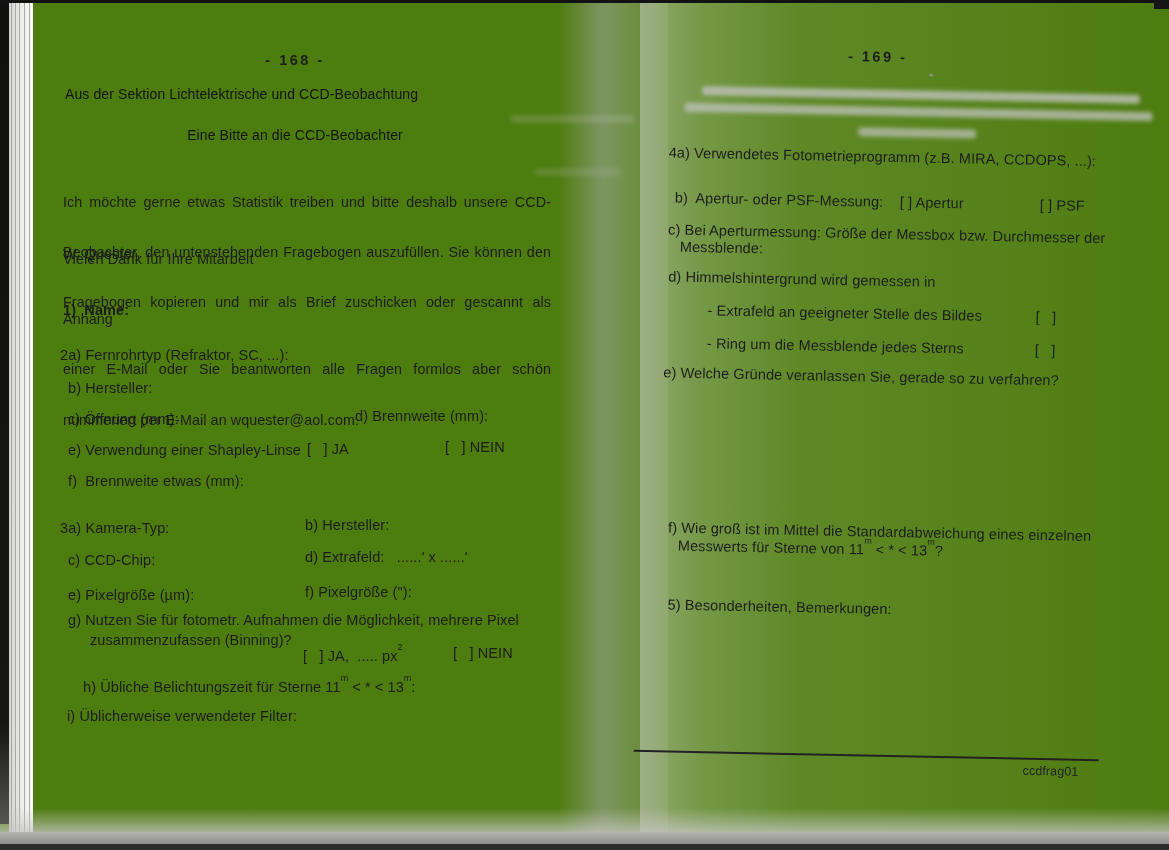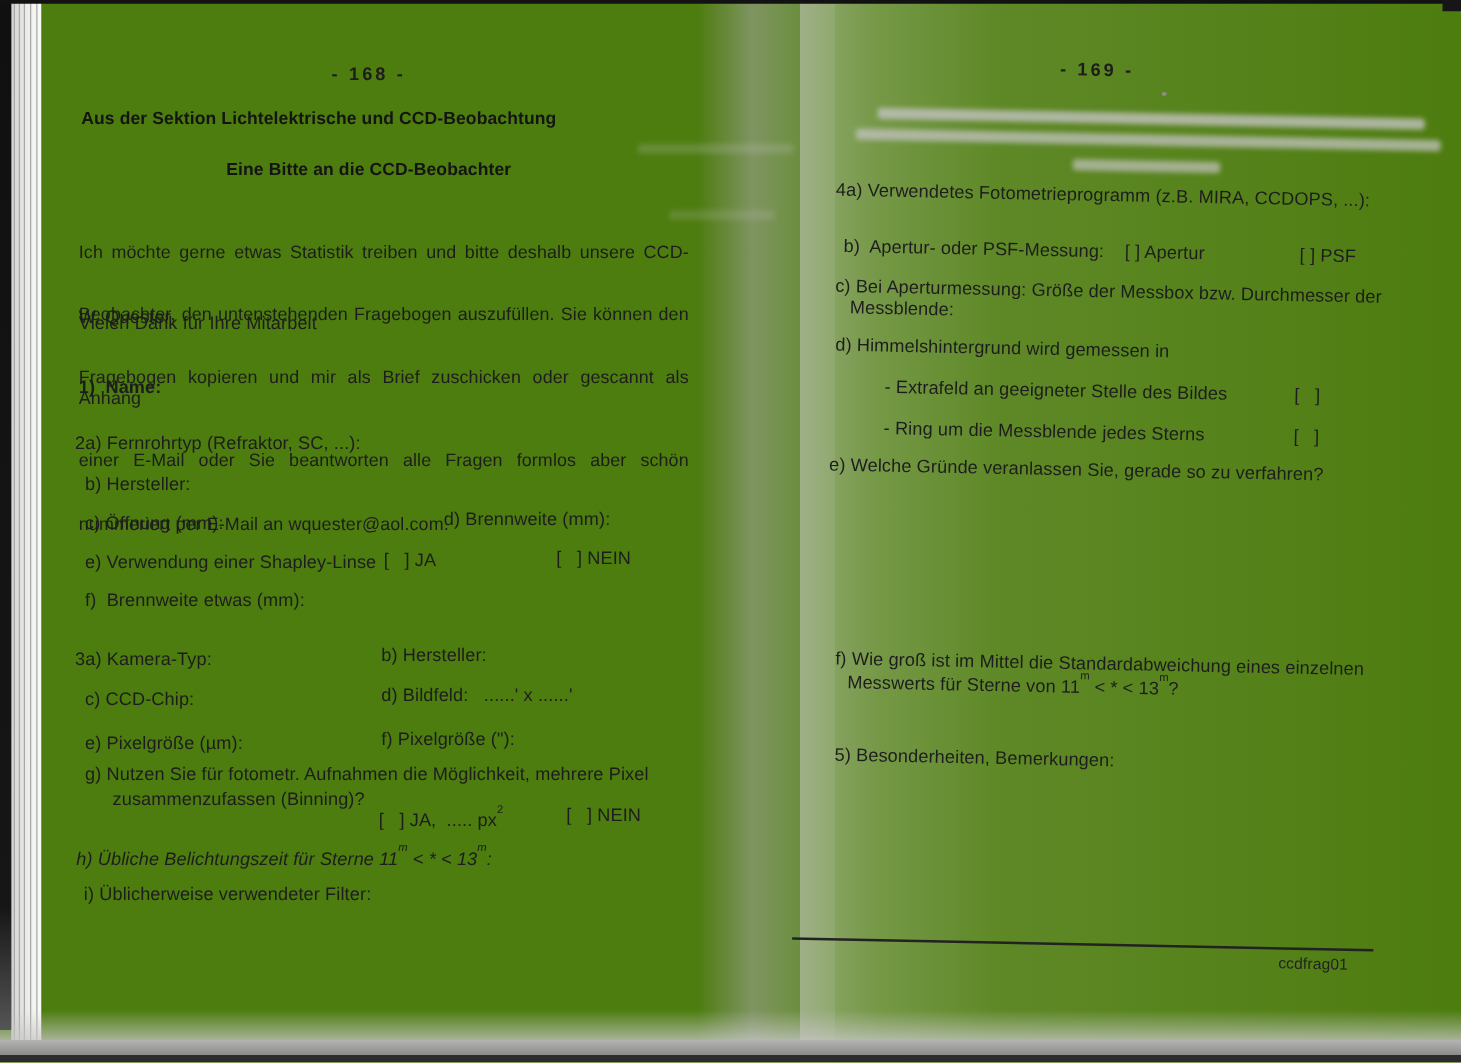--- a/index.html
+++ b/index.html
@@ -27,21 +27,21 @@
   .band-mid    { position:absolute; left:0; top:832px; width:1169px; height:12px;
                  background:linear-gradient(180deg,#b4b4b2 0%,#8c8c8a 100%); }
   .band-dark   { position:absolute; left:0; top:844px; width:1169px; height:6px; background:#2c2c2c; }
   .ghost { position:absolute; background:#c3c3c1; filter:blur(2px); border-radius:3px; }
   .speck { position:absolute; width:4px; height:3px; background:#8e8e8c; border-radius:50%; }
   
   .page-content { position:absolute; }
   .rot { transform:rotate(1.15deg); transform-origin:0 0; }
   .l { position:absolute; white-space:pre; font-size:14.5px; line-height:1.18; color:#1d1d1d;
        letter-spacing:0.1px; }
-  .b { font-weight:bold; color:#141414; }
+  .b { font-weight:normal; color:#141414; }
   .pgnum { font-weight:bold; letter-spacing:2.5px; font-size:14.5px; }
   .para { width:488px; font-size:14.3px; }
   .para .jline { white-space:normal; text-align:justify; text-align-last:justify; line-height:16.6px; }
   .para .jline.last { text-align-last:left; }
   sup.sm { font-size:9px; position:relative; top:-5px; letter-spacing:0; }
   .hr-foot { position:absolute; height:0; border-top:2px solid #222; }
   .foot-label { font-size:12.5px; color:#222; text-align:right; }
 </style>
 </head>
 <body>
@@ -90,31 +90,31 @@
     <div class="l" style="left:13px; top:402px;">e) Verwendung einer Shapley-Linse</div>
     <div class="l" style="left:252px; top:401px;">[   ] JA</div>
     <div class="l" style="left:390px; top:399px;">[   ] NEIN</div>
 
     <div class="l" style="left:13px; top:433px;">f)  Brennweite etwas (mm):</div>
 
     <div class="l" style="left:5px; top:480px;">3a) Kamera-Typ:</div>
     <div class="l" style="left:250px; top:477px;">b) Hersteller:</div>
 
     <div class="l" style="left:13px; top:512px;">c) CCD-Chip:</div>
-    <div class="l" style="left:250px; top:509px;">d) Bildfeld:   ......' x ......'</div>
+    <div class="l" style="left:250px; top:509px;">d) Extrafeld:   ......' x ......'</div>
 
     <div class="l" style="left:13px; top:547px;">e) Pixelgröße (µm):</div>
     <div class="l" style="left:250px; top:544px;">f) Pixelgröße ("):</div>
 
     <div class="l" style="left:13px; top:572px;">g) Nutzen Sie für fotometr. Aufnahmen die Möglichkeit, mehrere Pixel</div>
     <div class="l" style="left:35px; top:592px;">zusammenzufassen (Binning)?</div>
     <div class="l" style="left:248px; top:607px;"><span>[   ] JA,  ..... px</span><sup class="sm">2</sup></div>
     <div class="l" style="left:398px; top:605px;">[   ] NEIN</div>
 
-    <div class="l" style="left:6px; top:638px;font-style:italic;"><span>h) Übliche Belichtungszeit für Sterne 11</span><sup class="sm">m</sup><span> &lt; * &lt; 13</span><sup class="sm">m</sup><span>:</span></div>
+    <div class="l" style="left:28px; top:638px;"><span>h) Übliche Belichtungszeit für Sterne 11</span><sup class="sm">m</sup><span> &lt; * &lt; 13</span><sup class="sm">m</sup><span>:</span></div>
 
     <div class="l" style="left:12px; top:668px;">i) Üblicherweise verwendeter Filter:</div>
   </div>
 
   <div class="page-content rot" style="left:648px; top:40px; width:470px; height:745px;">
 
     <div class="l pgnum" style="left:0; top:4px; width:460px; text-align:center;">- 169 -</div>
 
     <div class="ghost" style="left:55px; top:45px; width:438px; height:9px; opacity:.8;"></div>
     <div class="ghost" style="left:38px; top:62px; width:468px; height:9px; opacity:.75;"></div>

